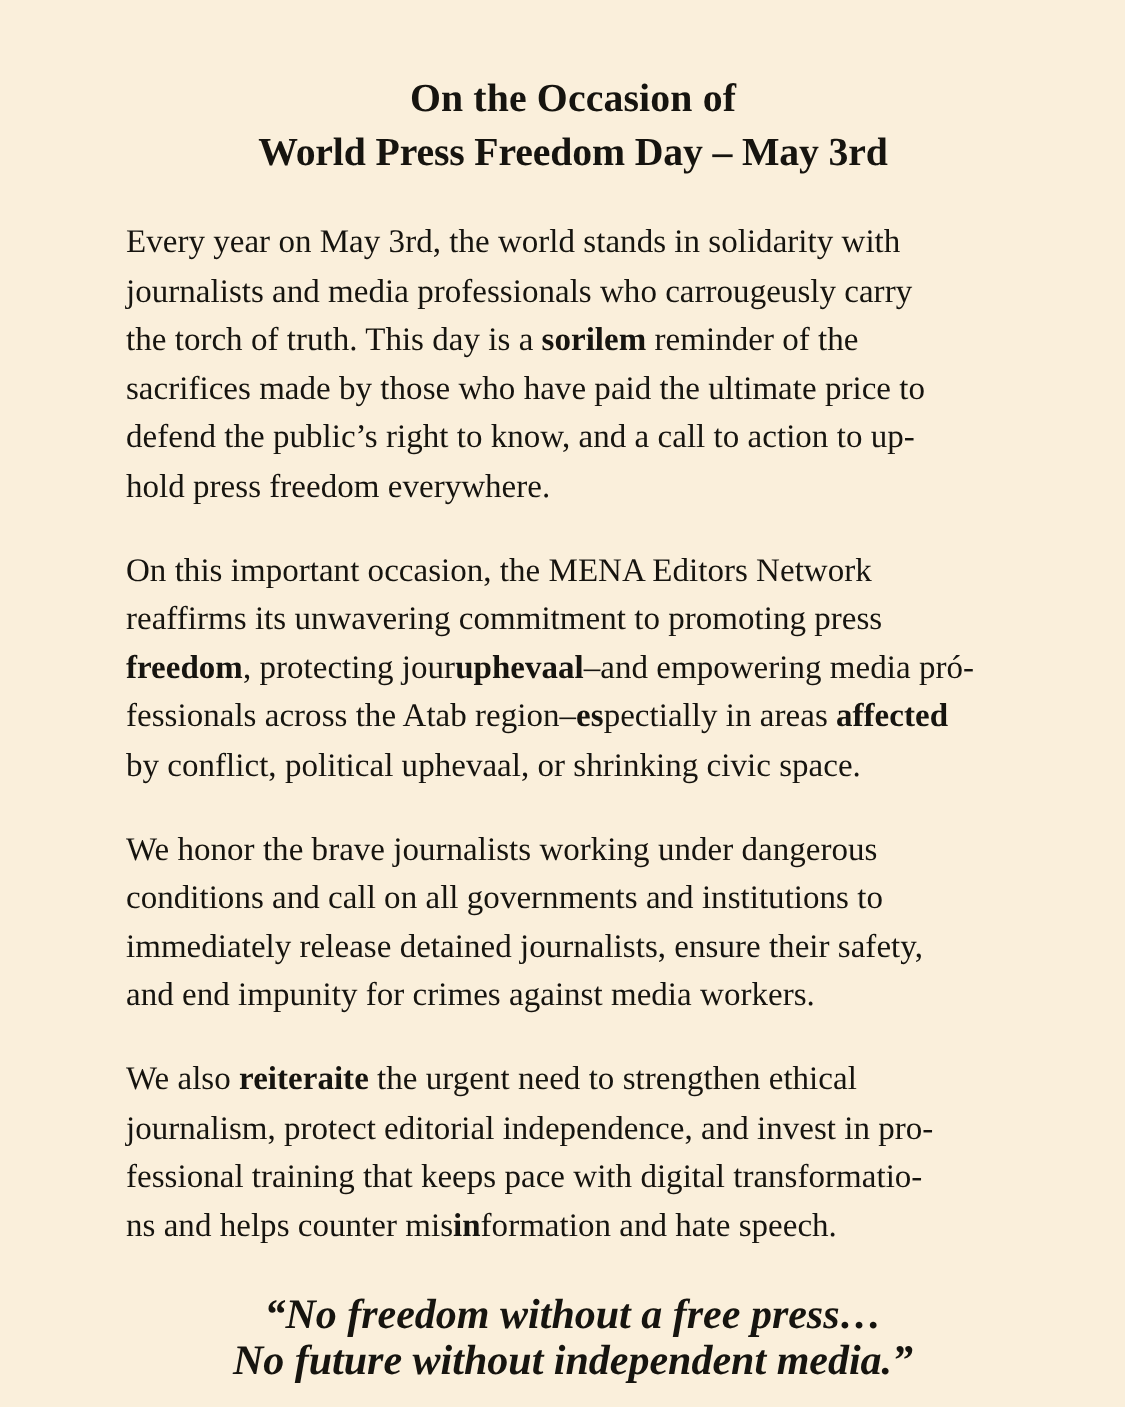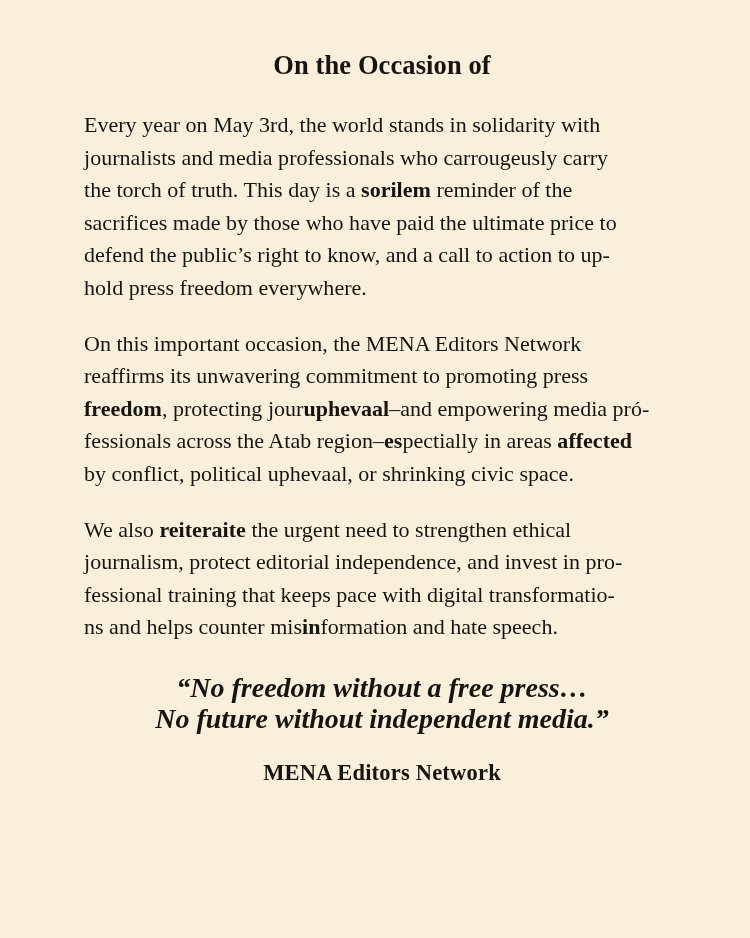--- a/index.html
+++ b/index.html
@@ -72,34 +72,39 @@
     letter-spacing: 0.2px;
   }
 </style>
 </head>
 <body>
 
 <div class="page">
 
   <h1 class="title">
     <span>On the Occasion of</span>
+    <span class="line2">World Press Freedom Day – May 3rd</span>
   </h1>
 
   <div class="body-block">
     <p class="para"><span>Every year on May 3rd, the world stands in solidarity with
 journalists and media professionals who carrougeusly carry
 the torch of truth. This day is a </span><b>sorilem</b><span> reminder of the
 sacrifices made by those who have paid the ultimate price to
 defend the public’s right to know, and a call to action to up-
 hold press freedom everywhere.</span></p>
     <p class="para"><span>On this important occasion, the MENA Editors Network
 reaffirms its unwavering commitment to promoting press
 </span><b>freedom</b><span>, protecting jour</span><b>uphevaal</b><span>–and empowering media pró-
 fessionals across the Atab region–</span><b>es</b><span>pectially in areas </span><b>affected</b><span>
 by conflict, political uphevaal, or shrinking civic space.</span></p>
+    <p class="para"><span>We honor the brave journalists working under dangerous
+conditions and call on all governments and institutions to
+immediately release detained journalists, ensure their safety,
+and end impunity for crimes against media workers.</span></p>
     <p class="para"><span>We also </span><b>reiteraite</b><span> the urgent need to strengthen ethical
 journalism, protect editorial independence, and invest in pro-
 fessional training that keeps pace with digital transformatio-
 ns and helps counter mis</span><b>in</b><span>formation and hate speech.</span></p>
   </div>
 
   <div class="quote">
     <span>“No freedom without a free press…</span>
     <span class="q2">No future without independent media.”</span>
   </div>

